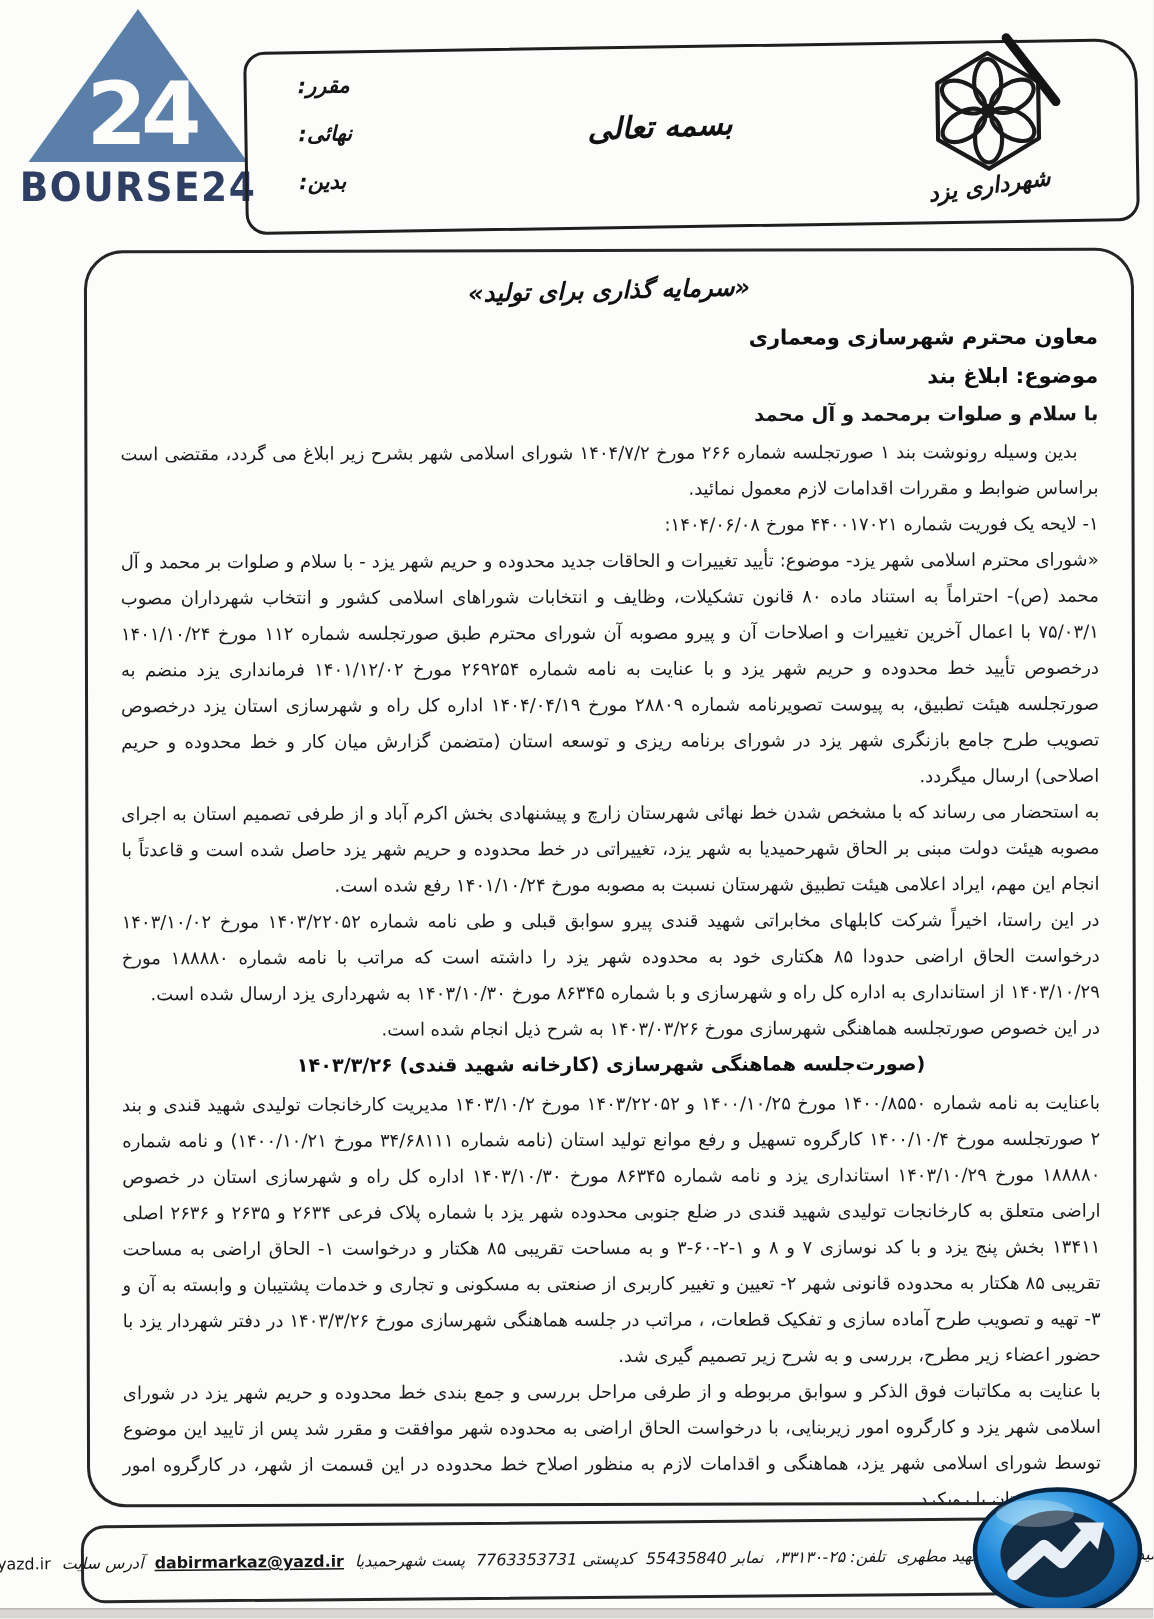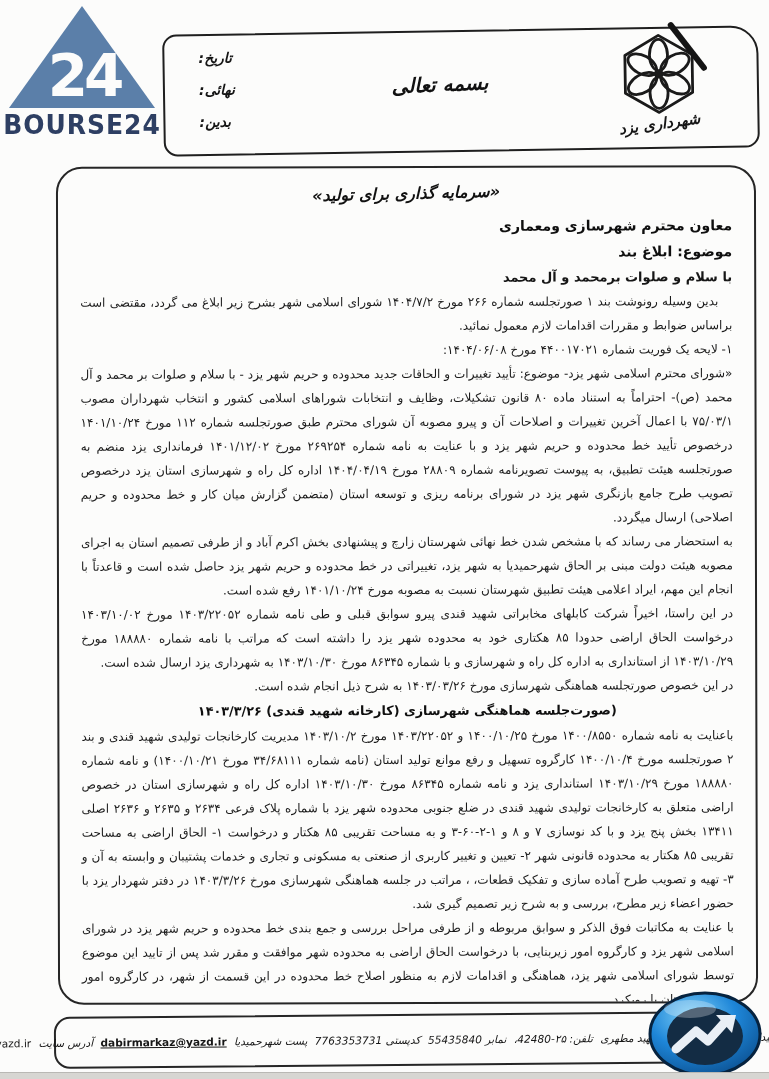--- a/index.html
+++ b/index.html
@@ -2,21 +2,21 @@
 <html lang="fa"><head>
 <meta charset="utf-8">
 <style>
   html,body{margin:0;padding:0;background:#e9e9e7;}
   .page{
     position:relative;width:769px;height:1079px;margin:0 auto;
     background:#fcfcfb;overflow:hidden;
     font-family:"DejaVu Sans",sans-serif;color:#1d1d1d;
   }
   
-  .watermark{position:absolute;left:2px;top:4px;width:160px;z-index:1;text-align:center;}
+  .watermark{position:absolute;left:12px;top:4px;width:160px;z-index:1;text-align:center;}
   .wm-brand{
     font-size:25px;font-weight:bold;color:#2e3f63;letter-spacing:1px;
     margin-top:-6px;transform:scaleY(1.08);
   }
   
   .header-box{
     position:absolute;left:163px;top:30px;width:592px;height:118px;
     border:2px solid #1f1f1f;border-radius:14px 28px 14px 14px;
     transform:rotate(-0.9deg);z-index:2;
   }
@@ -81,21 +81,21 @@
   <div class="watermark">
     <svg width="150" height="108" viewBox="0 0 150 108">
       <path d="M75 2 L148 104 L2 104 Z" fill="#5b7fa9"></path>
       <text x="77" y="92" text-anchor="middle" font-family="DejaVu Sans" font-size="58" font-weight="bold" fill="#fcfcfb" letter-spacing="-4">24</text>
     </svg>
     <div class="wm-brand">BOURSE24</div>
   </div>
 
   <div class="header-box">
     <div class="meta">
-      <div>تاریخ:</div>
+      <div>مقرر:</div>
       <div>نهائی:</div>
       <div>بدین:</div>
     </div>
     <div class="bismillah">بسمه تعالی</div>
     <div class="org">
       <svg width="82" height="82" viewBox="0 0 100 100">
         <g fill="none" stroke="#1a1a1a" stroke-width="3.4" stroke-linejoin="round">
           <polygon points="50,3 91,27 91,73 50,97 9,73 9,27"></polygon>
           <ellipse cx="50" cy="27" rx="11" ry="19"></ellipse>
           <ellipse cx="50" cy="27" rx="11" ry="19" transform="rotate(60 50 50)"></ellipse>
@@ -123,21 +123,21 @@
     <div class="para">در این راستا، اخیراً شرکت کابلهای مخابراتی شهید قندی پیرو سوابق قبلی و طی نامه شماره ۱۴۰۳/۲۲۰۵۲ مورخ ۱۴۰۳/۱۰/۰۲ درخواست الحاق اراضی حدودا ۸۵ هکتاری خود به محدوده شهر یزد را داشته است که مراتب با نامه شماره ۱۸۸۸۸۰ مورخ ۱۴۰۳/۱۰/۲۹ از استانداری به اداره کل راه و شهرسازی و با شماره ۸۶۳۴۵ مورخ ۱۴۰۳/۱۰/۳۰ به شهرداری یزد ارسال شده است.</div>
     <div class="para">در این خصوص صورتجلسه هماهنگی شهرسازی مورخ ۱۴۰۳/۰۳/۲۶ به شرح ذیل انجام شده است.</div>
     <div class="meeting-title">(صورت‌جلسه هماهنگی شهرسازی (کارخانه شهید قندی)   ۱۴۰۳/۳/۲۶</div>
     <div class="para">باعنایت به نامه شماره ۱۴۰۰/۸۵۵۰ مورخ ۱۴۰۰/۱۰/۲۵ و ۱۴۰۳/۲۲۰۵۲ مورخ ۱۴۰۳/۱۰/۲ مدیریت کارخانجات تولیدی شهید قندی و بند ۲ صورتجلسه مورخ ۱۴۰۰/۱۰/۴ کارگروه تسهیل و رفع موانع تولید استان (نامه شماره ۳۴/۶۸۱۱۱ مورخ ۱۴۰۰/۱۰/۲۱) و نامه شماره ۱۸۸۸۸۰ مورخ ۱۴۰۳/۱۰/۲۹ استانداری یزد و نامه شماره ۸۶۳۴۵ مورخ ۱۴۰۳/۱۰/۳۰ اداره کل راه و شهرسازی استان در خصوص اراضی متعلق به کارخانجات تولیدی شهید قندی در ضلع جنوبی محدوده شهر یزد با شماره پلاک فرعی ۲۶۳۴ و ۲۶۳۵ و ۲۶۳۶ اصلی ۱۳۴۱۱ بخش پنج یزد و با کد نوسازی ۷ و ۸ و ۱-۲-۶۰-۳ و به مساحت تقریبی ۸۵ هکتار و درخواست ۱- الحاق اراضی به مساحت تقریبی ۸۵ هکتار به محدوده قانونی شهر ۲- تعیین و تغییر کاربری از صنعتی به مسکونی و تجاری و خدمات پشتیبان و وابسته به آن و ۳- تهیه و تصویب طرح آماده سازی و تفکیک قطعات، ، مراتب در جلسه هماهنگی شهرسازی مورخ ۱۴۰۳/۳/۲۶ در دفتر شهردار یزد با حضور اعضاء زیر مطرح، بررسی و به شرح زیر تصمیم گیری شد.</div>
     <div class="para">با عنایت به مکاتبات فوق الذکر و سوابق مربوطه و از طرفی مراحل بررسی و جمع بندی خط محدوده و حریم شهر یزد در شورای اسلامی شهر یزد و کارگروه امور زیربنایی، با درخواست الحاق اراضی به محدوده شهر موافقت و مقرر شد پس از تایید این موضوع توسط شورای اسلامی شهر یزد، هماهنگی و اقدامات لازم به منظور اصلاح خط محدوده در این قسمت از شهر، در کارگروه امور زیربنایی استان با رویکرد</div>
   </div>
 
   <div class="footer-box">
     <div class="footer-line">
       <span>آدرس: یزد میدان آزادی ابتدای خیابان شهید مطهری</span>
-      <span>تلفن: ۲۵-42480،</span>
+      <span>تلفن: ۲۵-۳۳۱۳۰،</span>
       <span>نمابر 55435840</span>
       <span>کدپستی 7763353731</span>
       <span>پست شهرحمیدیا</span>
       <span class="ltr email">dabirmarkaz@yazd.ir</span>
       <span>آدرس سایت</span>
       <span class="ltr">https://yazd.ir</span>
     </div>
   </div>
 
   <div class="bourse-circle">

